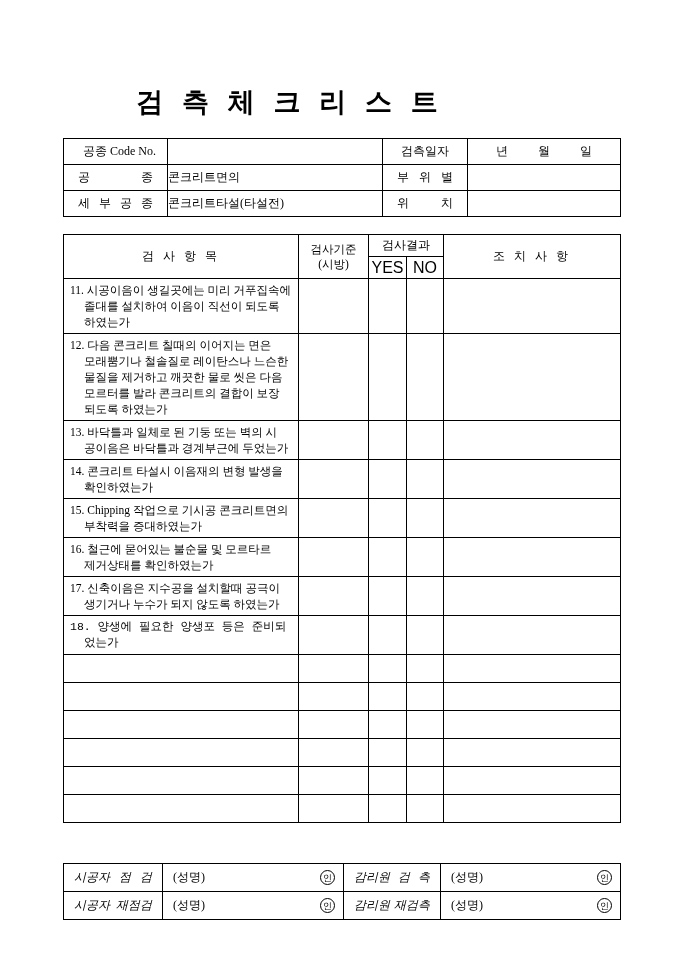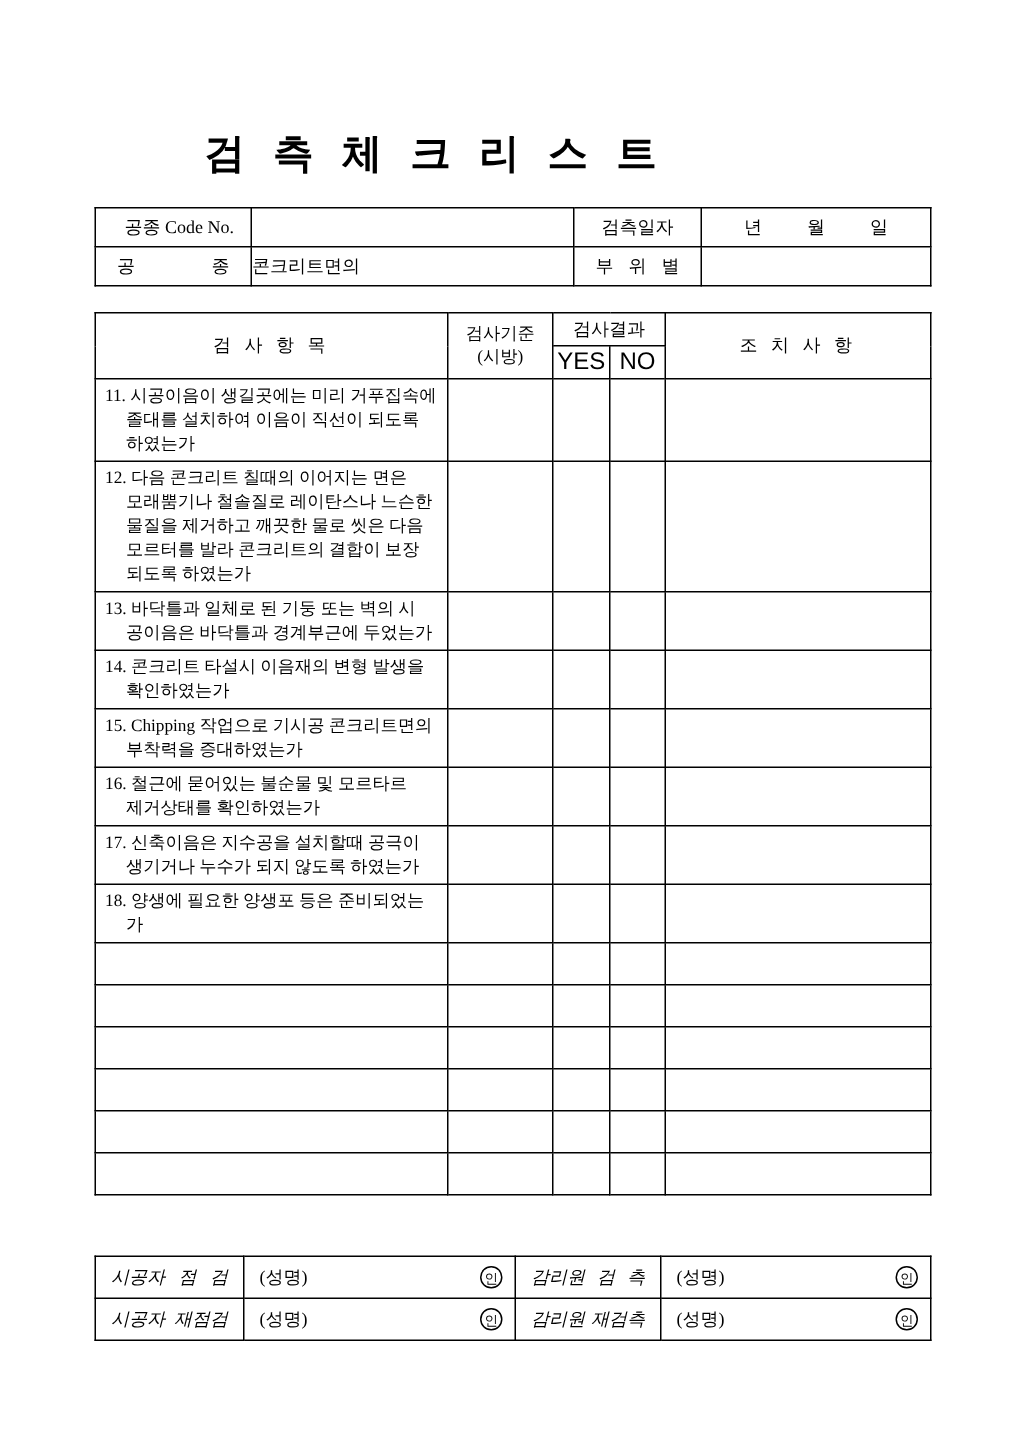--- a/index.html
+++ b/index.html
@@ -62,21 +62,21 @@
   .main-tbl td.item {
     vertical-align: top;
     text-align: left;
     white-space: pre-line;
     font-size: 11.5px;
     line-height: 16px;
     padding: 3px 4px 3px 20px;
     text-indent: -14px;
   }
   .main-tbl td.cell { }
-  tr.r1 { height: 30px; }
+  tr.r1 { height: 30px; font-family: Liberation Mono, monospace; }
   tr.r2 { height: 38px; }
   tr.r3 { height: 53px; }
   tr.r5 { height: 84px; }
   tr.re { height: 28px; }
 
   
   .sig-tbl { margin-top: 40px; }
   .sig-tbl td { height: 28px; font-size: 12px; }
   .sc1 { width: 99px; } .sc2 { width: 181px; } .sc3 { width: 97px; } .sc4 { width: 180px; }
   .sig-tbl .lbl { padding: 0 10px; font-style: italic; }
@@ -112,20 +112,26 @@
       <tr>
         <td class="left">공종 Code No.</td>
         <td class="val"></td>
         <td class="center">검측일자</td>
         <td class="val spread date">년 월 일</td>
       </tr>
       <tr>
         <td class="spread">공 종</td>
         <td class="val">콘크리트면의</td>
         <td class="spread">부 위 별</td>
+        <td class="val"></td>
+      </tr>
+      <tr>
+        <td class="spread">세 부 공 종</td>
+        <td class="val">콘크리트타설(타설전)</td>
+        <td class="spread">위 치</td>
         <td class="val"></td>
       </tr>
     </tbody>
   </table>
 
   <table class="tbl main-tbl">
     <colgroup>
         <col class="mc1">
         <col class="mc2">
         <col class="mc3">

